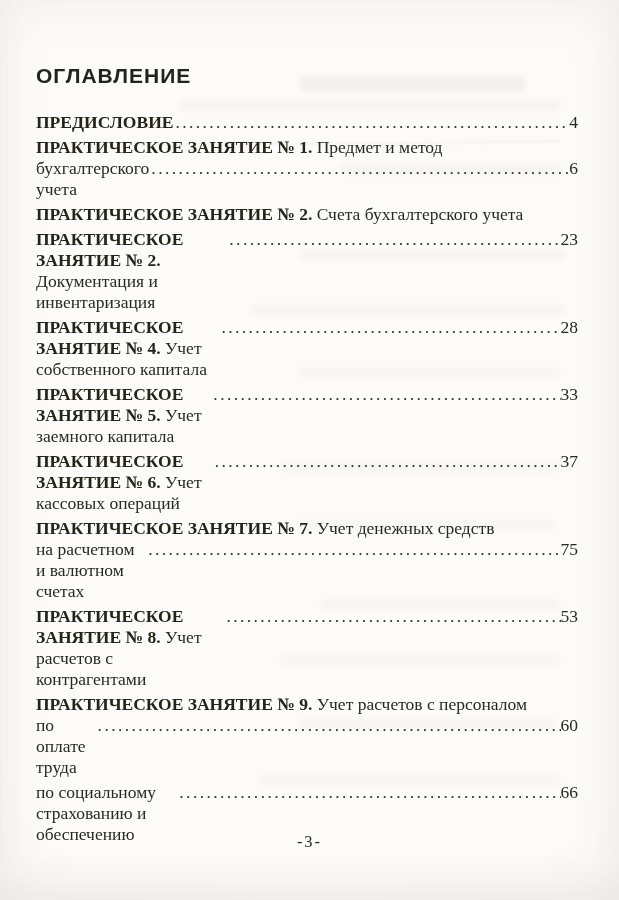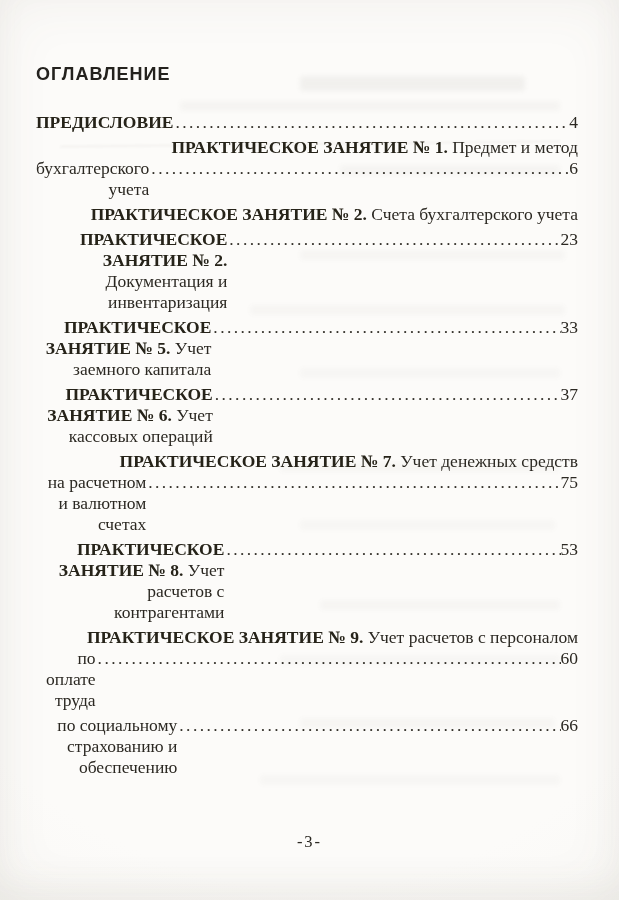--- a/index.html
+++ b/index.html
@@ -18,37 +18,37 @@
     font-family: "Liberation Serif", "DejaVu Serif", serif;
   }
 
   
   .page-title {
     position: absolute;
     left: 36px;
     top: 64px;
     margin: 0;
     font-family: "Liberation Sans", "DejaVu Sans", sans-serif;
-    font-size: 18px;
+    font-size: 21px;
     font-weight: bold;
     letter-spacing: 1px;
     color: #24221e;
   }
 
   
   .toc {
     position: absolute;
     left: 36px;
     top: 112px;
     width: 542px;
     font-size: 17.5px;
     color: #2b2822;
   }
   .toc-entry { margin-bottom: 4px; }
-  .toc-line { line-height: 21px; text-align: right; }
+  .toc-line { line-height: 21px; }
   .toc-line.dotted { display: flex; align-items: baseline; }
   .toc-text { flex: 0 1 auto; }
   .lbl { font-weight: bold; color: #262319; }
   .leader {
     flex: 1 1 auto;
     overflow: hidden;
     white-space: nowrap;
     letter-spacing: 2.4px;
     padding: 0 1px 0 2px;
     color: #34312a;
@@ -136,20 +136,27 @@
       </div>
       <div class="toc-entry">
         <div class="toc-line dotted">
           <span class="toc-text"><span class="lbl">ПРАКТИЧЕСКОЕ ЗАНЯТИЕ № 2.</span> <span class="ttl">Документация и инвентаризация</span></span>
           <span class="leader"></span>
           <span class="pageno">23</span>
         </div>
       </div>
       <div class="toc-entry">
         <div class="toc-line dotted">
+          <span class="toc-text"><span class="lbl">ПРАКТИЧЕСКОЕ ЗАНЯТИЕ № 4.</span> <span class="ttl">Учет собственного капитала</span></span>
+          <span class="leader"></span>
+          <span class="pageno">28</span>
+        </div>
+      </div>
+      <div class="toc-entry">
+        <div class="toc-line dotted">
           <span class="toc-text"><span class="lbl">ПРАКТИЧЕСКОЕ ЗАНЯТИЕ № 5.</span> <span class="ttl">Учет заемного капитала</span></span>
           <span class="leader"></span>
           <span class="pageno">33</span>
         </div>
       </div>
       <div class="toc-entry">
         <div class="toc-line dotted">
           <span class="toc-text"><span class="lbl">ПРАКТИЧЕСКОЕ ЗАНЯТИЕ № 6.</span> <span class="ttl">Учет кассовых операций</span></span>
           <span class="leader"></span>
           <span class="pageno">37</span>

